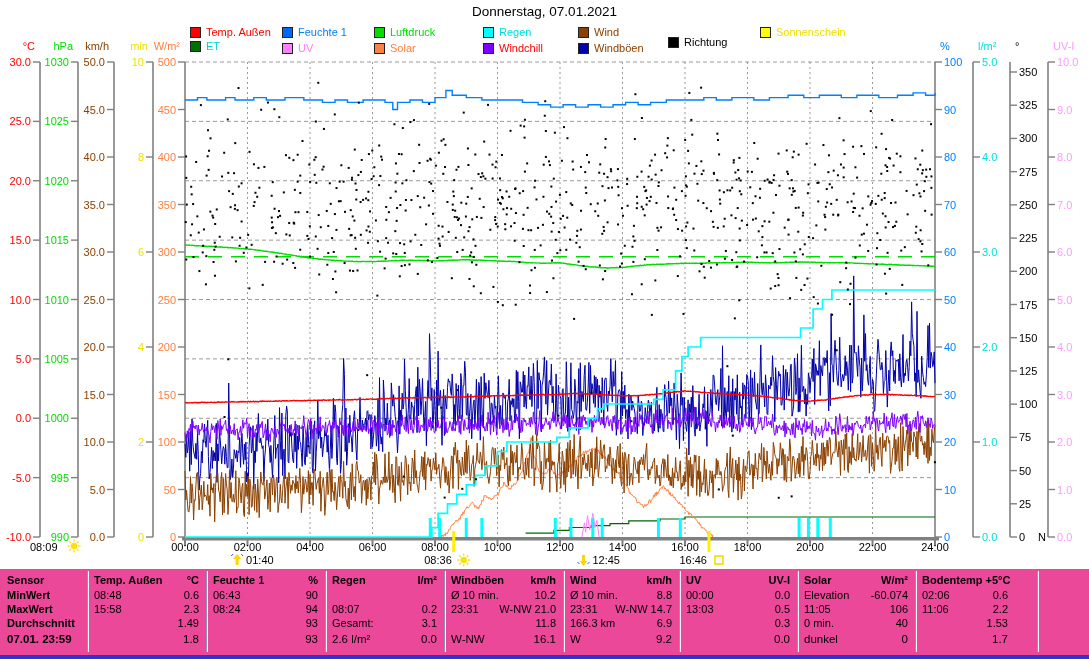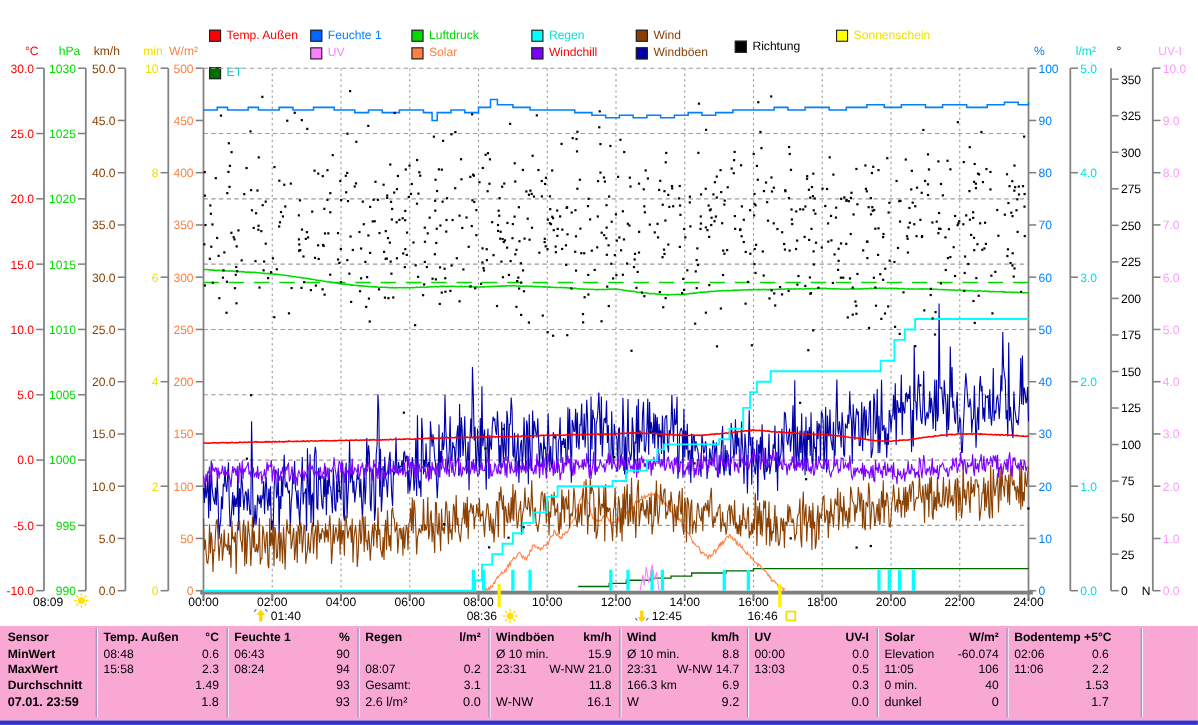--- a/index.html
+++ b/index.html
@@ -3,33 +3,34 @@
 <meta charset="utf-8">
 <style>
   html,body{margin:0;padding:0;background:#fff;}
   .screen{position:relative;width:1089px;height:659px;background:#fff;overflow:hidden;
           font-family:"Liberation Sans",sans-serif;color:#000;}
   .title{position:absolute;top:4px;left:0;width:100%;text-align:center;font-size:13.5px;}
   #plot-svg{position:absolute;left:0;top:0;}
   #legend .lgi{position:absolute;display:flex;align-items:center;height:12px;font-size:11px;white-space:nowrap;}
   #legend .lgi i{display:inline-block;width:9px;height:9px;border:1px solid #222;margin-right:5px;}
   #legend .lgi b{font-weight:normal;}
-  #stats{position:absolute;left:0;top:569px;width:1089px;height:86px;background:#f9a8d4;font-size:11px;}
+  #stats{position:absolute;left:0;top:569px;width:1089px;height:86px;background:#ec4899;font-size:11px;}
   #stats .scol{position:absolute;top:3px;}
   #stats .cell{display:flex;justify-content:space-between;height:14px;line-height:14px;padding:0 7px;white-space:nowrap;}
   #stats .hdr{font-weight:bold;height:16px;line-height:16px;}
   #stats .lastrow{font-weight:normal;font-size:11.5px;height:17px;line-height:18px;}
   #stats .rowlbl{font-weight:bold;justify-content:flex-start;}
   #stats .sep{position:absolute;top:2px;bottom:3px;width:1px;background:#8A93B8;box-shadow:1px 0 0 #EAFDFC;}
   #bottombar{position:absolute;left:0;top:655px;width:1089px;height:4px;background:#3333CC;}
 </style>
 </head>
 <body>
 
 <div class="screen">
+  <div class="title">Donnerstag, 07.01.2021</div>
   <div id="legend">
       <span class="lgi" style="left: 190px; top: 26px;">
         <i style="background: rgb(255, 0, 0);"></i>
         <b style="color: rgb(255, 0, 0);">Temp. Außen</b>
       </span>
       <span class="lgi" style="left: 282px; top: 26px;">
         <i style="background: rgb(0, 102, 255);"></i>
         <b style="color: rgb(0, 128, 255);">Feuchte 1</b>
       </span>
       <span class="lgi" style="left: 374px; top: 26px; text-align: right;">
@@ -45,21 +46,21 @@
         <b style="color: rgb(139, 64, 0);">Wind</b>
       </span>
       <span class="lgi" style="left: 668px; top: 36px;">
         <i style="background: rgb(0, 0, 0);"></i>
         <b style="color: rgb(0, 0, 0);">Richtung</b>
       </span>
       <span class="lgi" style="left: 760px; top: 26px;">
         <i style="background: rgb(255, 255, 0);"></i>
         <b style="color: rgb(240, 224, 0); text-align: right;">Sonnenschein</b>
       </span>
-      <span class="lgi" style="left: 190px; top: 60px;">
+      <span class="lgi" style="left: 190px; top: 40px;">
         <i style="background: rgb(0, 112, 0);"></i>
         <b style="color: rgb(0, 213, 213);">ET</b>
       </span>
       <span class="lgi" style="left: 282px; top: 42px;">
         <i style="background: rgb(255, 128, 255);"></i>
         <b style="color: rgb(255, 128, 255);">UV</b>
       </span>
       <span class="lgi" style="left: 374px; top: 42px;">
         <i style="background: rgb(255, 128, 64);"></i>
         <b style="color: rgb(255, 128, 64);">Solar</b>
@@ -1307,21 +1308,21 @@
           <span>0.0</span>
         </div>
       </div>
       <div class="scol" style="left: 444px; width: 119px;">
         <div class="cell hdr">
           <span>Windböen</span>
           <span>km/h</span>
         </div>
         <div class="cell">
           <span>Ø 10 min.</span>
-          <span>15.9</span>
+          <span>10.2</span>
         </div>
         <div class="cell">
           <span>23:31</span>
           <span>W-NW 21.0</span>
         </div>
         <div class="cell">
           <span></span>
           <span>11.8</span>
         </div>
         <div class="cell lastrow">

